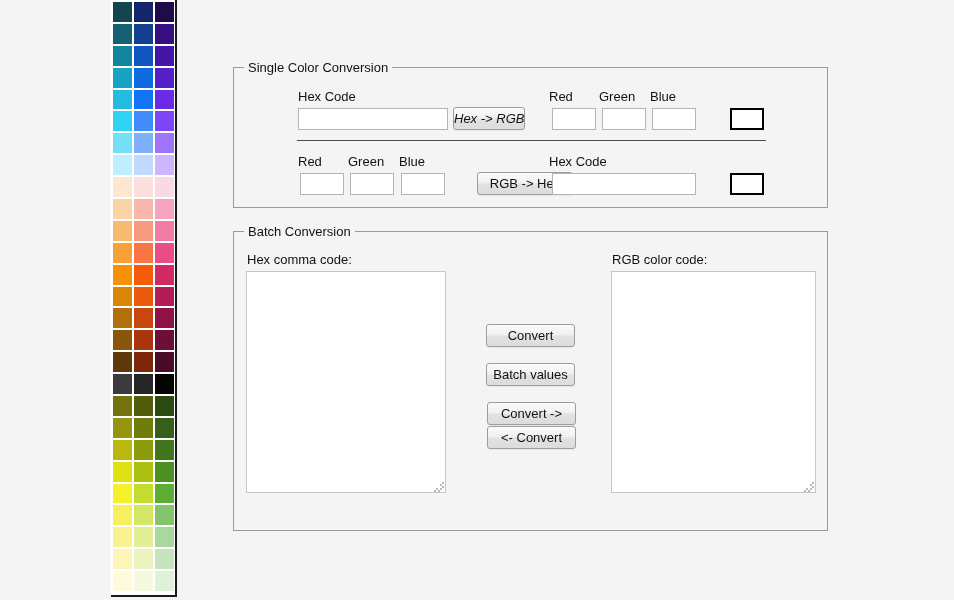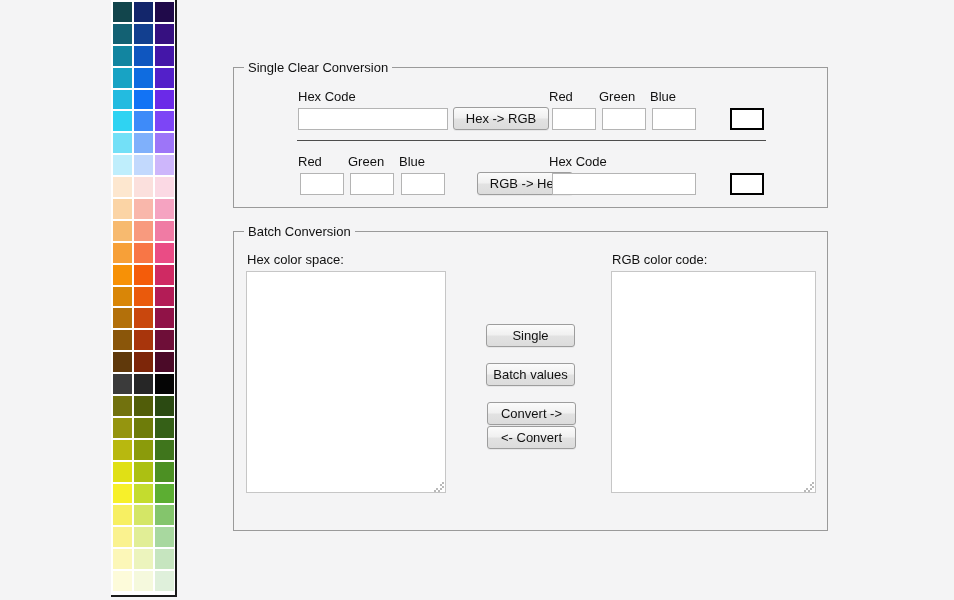--- a/index.html
+++ b/index.html
@@ -303,29 +303,29 @@
       <div class="pal-cell" title="#c6e5bf" style="background: rgb(198, 229, 191);"></div>
     </div>
     <div class="pal-row">
       <div class="pal-cell" title="#fdfbda" style="background: rgb(253, 251, 218);"></div>
       <div class="pal-cell" title="#f5f9dd" style="background: rgb(245, 249, 221);"></div>
       <div class="pal-cell" title="#dff0db" style="background: rgb(223, 240, 219);"></div>
     </div>
   </div>
 
 <div class="panel" id="panel-single">
-  <div class="panel-legend">Single Clear Conversion</div>
+  <div class="panel-legend">Single Color Conversion</div>
 
   <div class="fld-label" style="left:64px; top:21px;">Hex Code</div>
   <div class="fld-label" style="left:315px; top:21px;">Red</div>
   <div class="fld-label" style="left:365px; top:21px;">Green</div>
   <div class="fld-label" style="left:416px; top:21px;">Blue</div>
 
   <input class="txt" style="left: 64px; top: 40px; width: 150px;" value="">
-  <div class="btn" style="left:219px; top:39px; width:96px;">Hex -&gt; RGB</div>
+  <div class="btn" style="left:219px; top:39px; width:72px;font-style:italic;">Hex -&gt; RGB</div>
   <input class="txt" style="left: 318px; top: 40px; width: 44px;" value="">
   <input class="txt" style="left: 368px; top: 40px; width: 44px;" value="">
   <input class="txt" style="left: 418px; top: 40px; width: 44px;" value="">
   <div class="swatch" style="left: 496px; top: 40px; background: rgb(255, 255, 255);" id="swatch1"></div>
 
   <div class="hrule" style="left:63px; top:72px; width:469px;"></div>
 
   <div class="fld-label" style="left:64px; top:86px;">Red</div>
   <div class="fld-label" style="left:114px; top:86px;">Green</div>
   <div class="fld-label" style="left:165px; top:86px;">Blue</div>
@@ -335,21 +335,21 @@
   <input class="txt" style="left: 116px; top: 105px; width: 44px;" value="">
   <input class="txt" style="left: 167px; top: 105px; width: 44px;" value="">
   <div class="btn" style="left:219px; top:104px; width:96px;margin-left:24px;">RGB -&gt; Hex</div>
   <input class="txt" style="left: 318px; top: 105px; width: 144px;" value="">
   <div class="swatch" style="left: 496px; top: 105px; background: rgb(255, 255, 255);" id="swatch2"></div>
 </div>
 
 <div class="panel" id="panel-batch">
   <div class="panel-legend">Batch Conversion</div>
 
-  <div class="fld-label" style="left:13px; top:20px;">Hex color space:</div>
+  <div class="fld-label" style="left:13px; top:20px;">Hex comma code:</div>
   <div class="fld-label" style="left:378px; top:20px;">RGB color code:</div>
 
   <textarea class="ta" style="left: 12px; top: 39px; width: 200px; height: 222px;" value=""></textarea>
   <div class="resize-grip" style="left:200px; top:250px;">
     <i style="left:6px; top:2px;"></i>
       <i style="left:2px; top:6px;"></i>
     <i style="left:6px; top:6px;"></i>
       <i style="left:8px; top:0px;"></i>
     <i style="left:0px; top:8px;"></i>
       <i style="left:4px; top:8px;"></i>
@@ -360,18 +360,18 @@
   <div class="resize-grip" style="left:570px; top:250px;">
     <i style="left:6px; top:2px;"></i>
       <i style="left:2px; top:6px;"></i>
     <i style="left:6px; top:6px;"></i>
       <i style="left:8px; top:0px;"></i>
     <i style="left:0px; top:8px;"></i>
       <i style="left:4px; top:8px;"></i>
       <i style="left:8px; top:4px;"></i>
   </div>
 
-  <div class="btn" style="left:252px; top:92px; width:89px;">Single</div>
+  <div class="btn" style="left:252px; top:92px; width:89px;">Convert</div>
   <div class="btn" style="left:252px; top:131px; width:89px;">Batch values</div>
   <div class="btn" style="left:253px; top:170px; width:89px;">Convert -&gt;</div>
   <div class="btn" style="left:253px; top:194px; width:89px;">&lt;- Convert</div>
 
 </div>
 
 </body></html>

